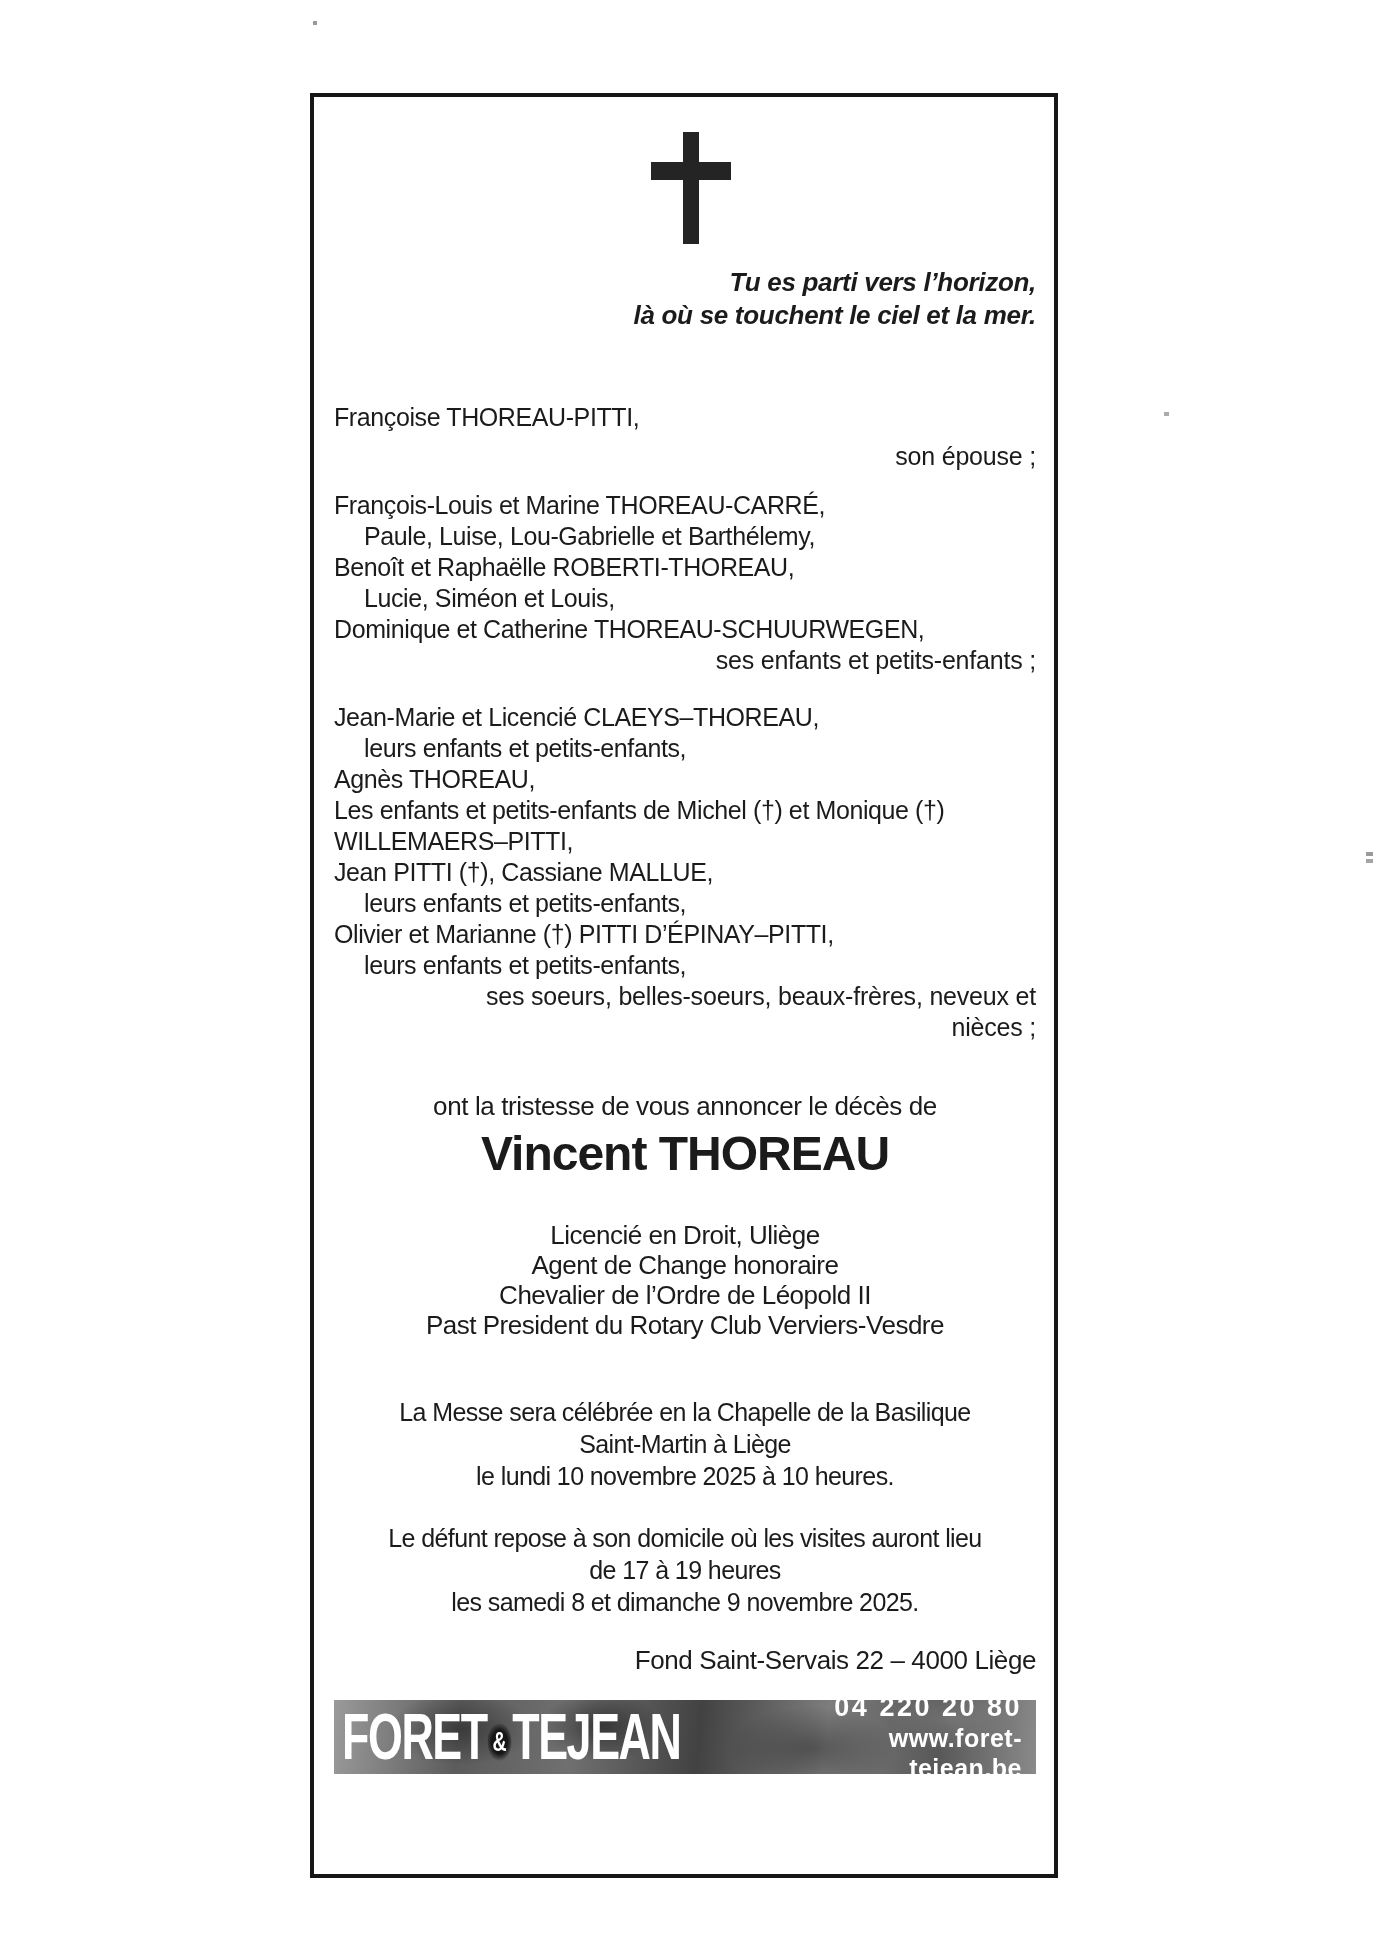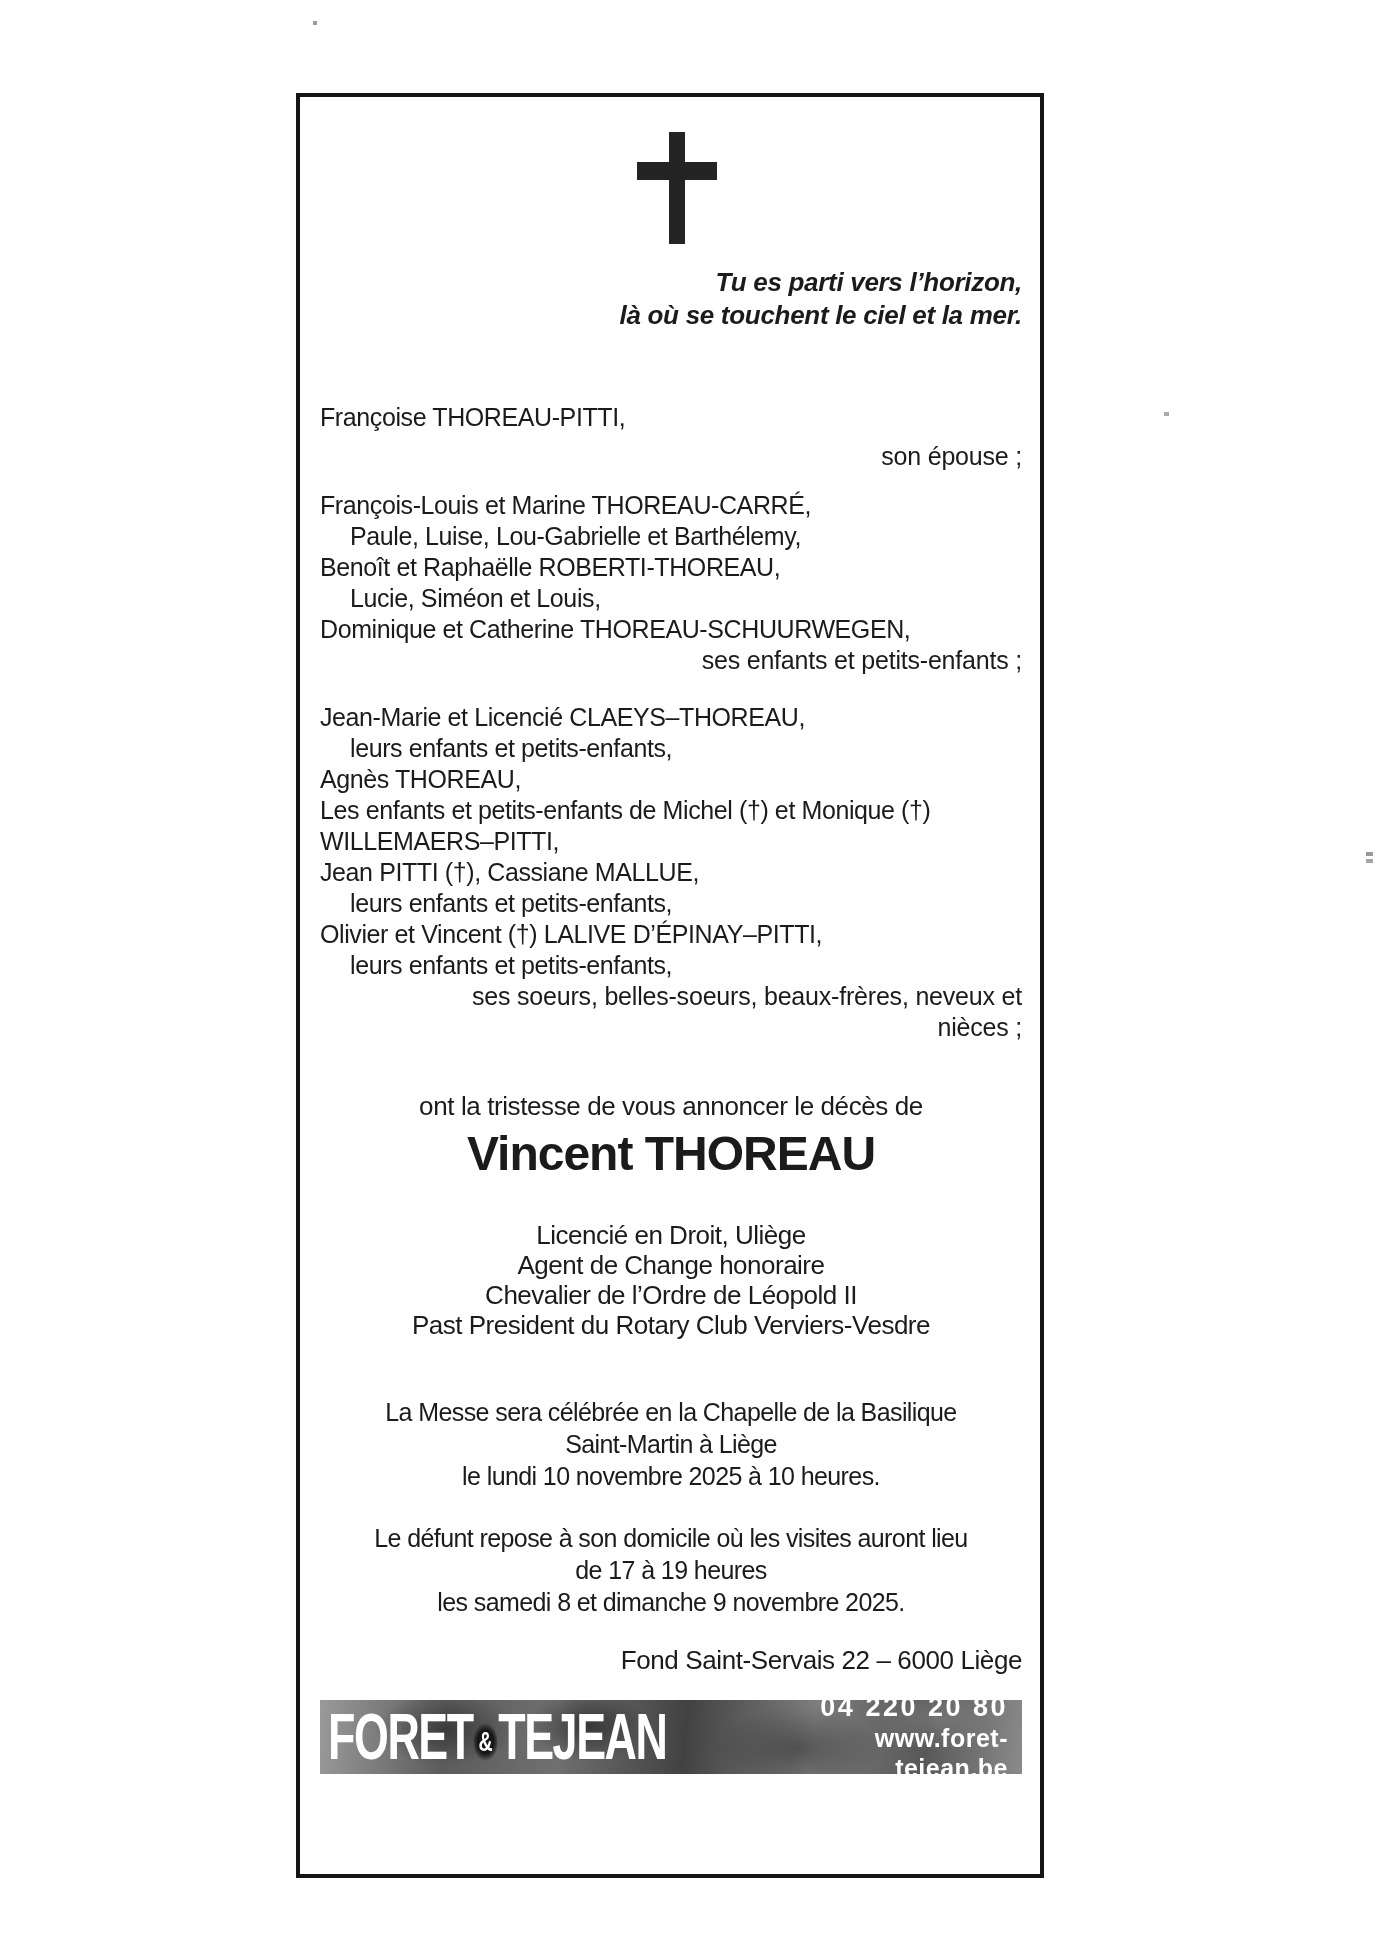--- a/index.html
+++ b/index.html
@@ -13,21 +13,21 @@
     color:#1b1b1b;
   }
   
   .speck { position:absolute; background:#9a9a9a; }
   .speck.s1 { left:313px; top:21px;  width:4px; height:4px; }
   .speck.s2 { left:1164px; top:412px; width:5px; height:4px; background:#ababab; }
   .speck.s3 { left:1366px; top:852px; width:7px; height:4px; box-shadow:0 7px 0 #a5a5a5; }
 
   .card {
     position:absolute;
-    left:296px; top:93px;
+    left:310px; top:93px;
     width:748px; height:1785px;
     border:4px solid #161616;
     padding:35px 18px 0 20px;
     background:#fff;
   }
 
   
   .cross { position:relative; width:80px; height:112px; margin:0 auto; left:6px; }
   .cross .v { position:absolute; left:32px; top:0; width:16px; height:112px; background:#242424; }
   .cross .h { position:absolute; left:0; top:30px; width:80px; height:18px; background:#242424; }
@@ -130,21 +130,21 @@
     </div>
 
     <div class="block extended">
       <div class="line">Jean-Marie et Licencié CLAEYS–THOREAU,</div>
       <div class="line indent">leurs enfants et petits-enfants,</div>
       <div class="line">Agnès THOREAU,</div>
       <div class="line">Les enfants et petits-enfants de Michel (†) et Monique (†)</div>
       <div class="line">WILLEMAERS–PITTI,</div>
       <div class="line">Jean PITTI (†), Cassiane MALLUE,</div>
       <div class="line indent">leurs enfants et petits-enfants,</div>
-      <div class="line">Olivier et Vincent (†) LALIVE D’ÉPINAY–PITTI,</div>
+      <div class="line">Olivier et Marianne (†) PITTI D’ÉPINAY–PITTI,</div>
       <div class="line indent">leurs enfants et petits-enfants,</div>
       <div class="line role">ses soeurs, belles-soeurs, beaux-frères, neveux et</div>
       <div class="line role">nièces ;</div>
     </div>
 
     <div class="announcement center">ont la tristesse de vous annoncer le décès de</div>
 
     <div class="deceased-name center">Vincent THOREAU</div>
 
 
@@ -160,21 +160,21 @@
       <div>Saint-Martin à Liège</div>
       <div>le lundi 10 novembre 2025 à 10 heures.</div>
     </div>
 
     <div class="paragraph visitation center">
       <div>Le défunt repose à son domicile où les visites auront lieu</div>
       <div>de 17 à 19 heures</div>
       <div>les samedi 8 et dimanche 9 novembre 2025.</div>
     </div>
 
-    <div class="address">Fond Saint-Servais 22 – 6000 Liège</div>
+    <div class="address">Fond Saint-Servais 22 – 4000 Liège</div>
 
     <div class="logo">
       <div class="logo-name">
         <span>FORET</span>
         <span class="logo-amp">&amp;</span>
         <span>TEJEAN</span>
       </div>
       <div class="logo-contact">
         <div class="logo-phone">04 220 20 80</div>
         <div class="logo-site">www.foret-tejean.be</div>

